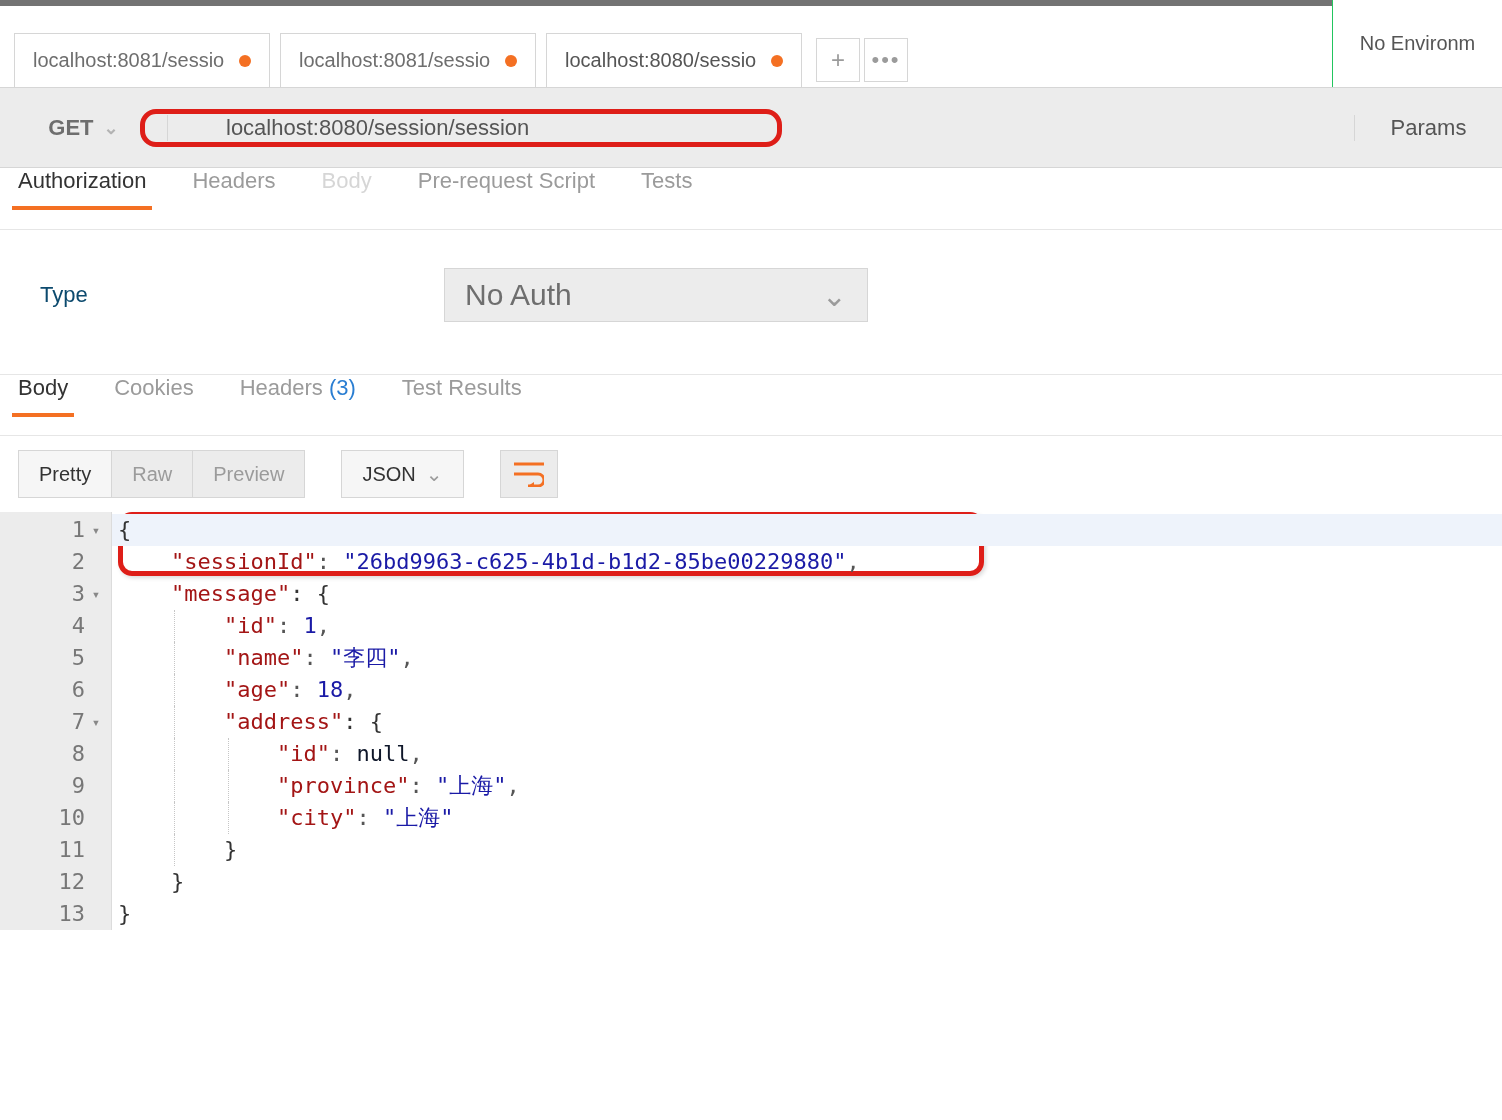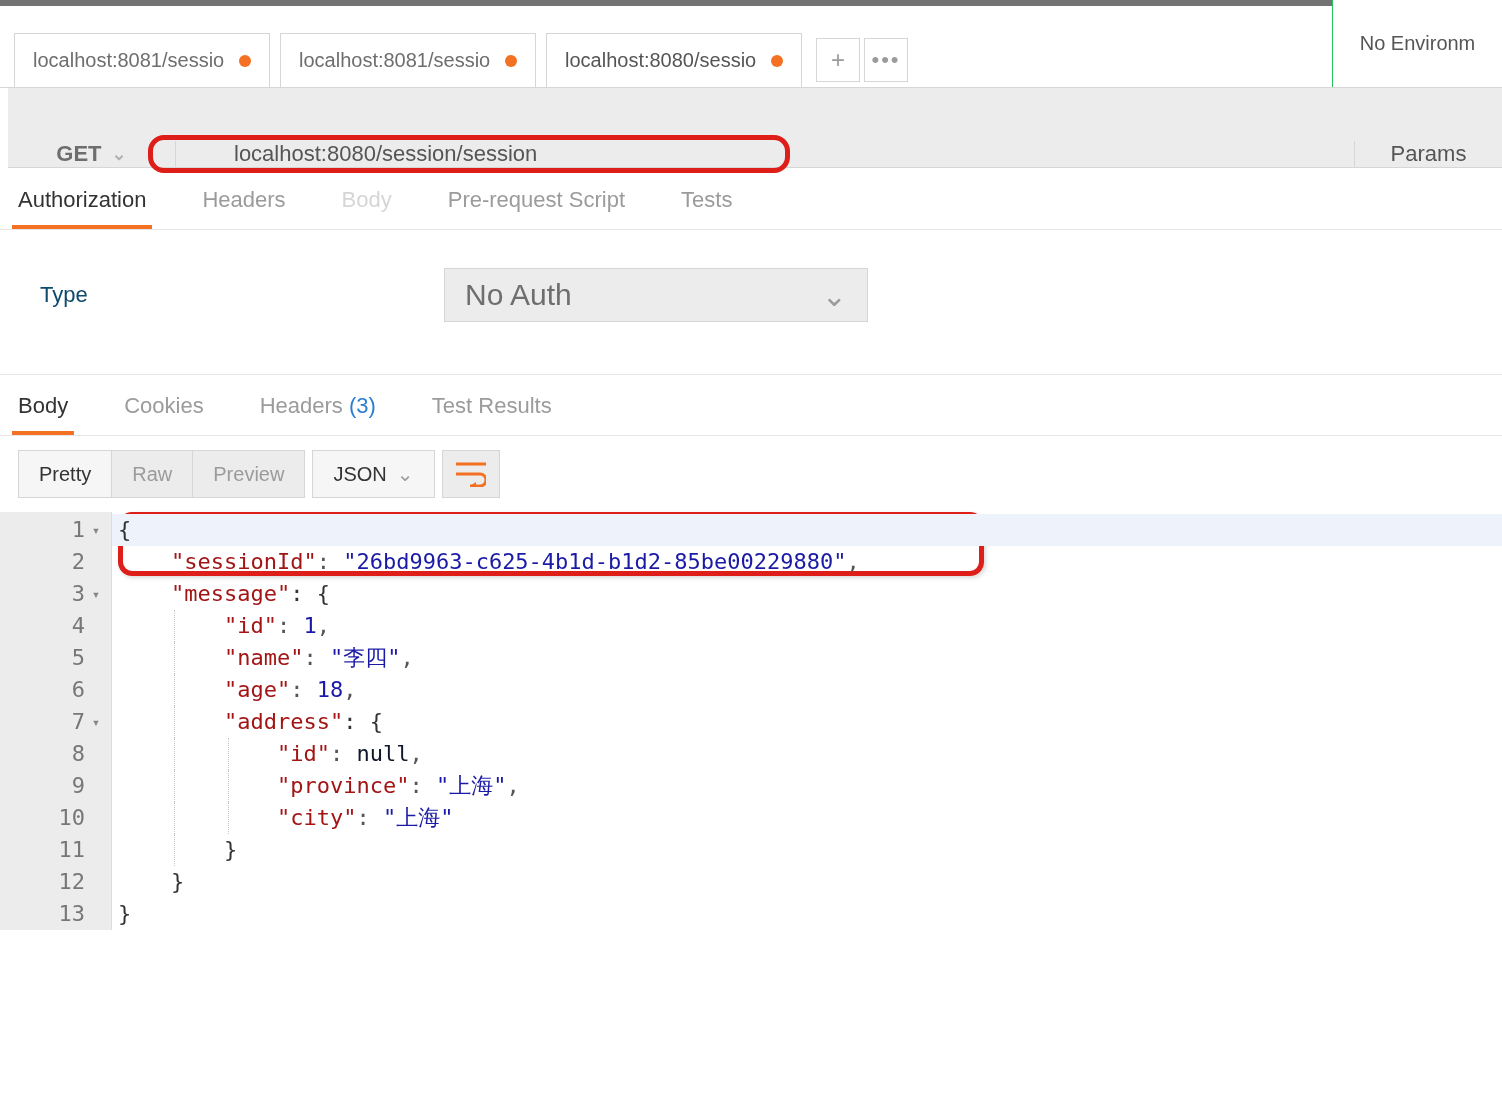--- a/index.html
+++ b/index.html
@@ -66,25 +66,24 @@
     border-left: 1px solid #22c55e;
     display: flex; align-items: center; justify-content: center;
     font-size: 20px; color: #555;
     cursor: pointer;
     margin-left: auto;
   }
 
   
   .request-bar {
     display: flex;
-    align-items: flex-end;
+    align-items: center;
     height: 80px;
     border-bottom: 1px solid #d6d6d6;
     background: #ececec;
-    margin-left: 8px;
   }
   .method-select {
     display: flex; align-items: center; justify-content: center;
     width: 168px;
     border-right: 1px solid #d6d6d6;
     font-size: 22px; font-weight: 600; color: #6e6e6e;
     cursor: pointer;
     gap: 10px;
   }
   .method-select .chev { color: #b3b3b3; font-size: 18px; }
@@ -107,25 +106,25 @@
   .params-btn {
     width: 148px;
     display: flex; align-items: center; justify-content: center;
     border-left: 1px solid #d6d6d6;
     font-size: 22px; color: #555;
     cursor: pointer;
   }
 
   
   .sub-tabs {
-    display: flex; align-items: flex-end;
+    display: flex; align-items: flex-start;
     border-bottom: 1px solid #e6e6e6;
     height: 62px;
     padding: 0 12px;
-    gap: 44px;
+    gap: 34px;
   }
   .sub-tabs.response { border-top: 1px solid #e6e6e6; }
   .subtab {
     padding: 0 6px 12px 6px;
     font-size: 22px;
     color: #9b9b9b;
     cursor: pointer;
     border-bottom: 4px solid transparent;
   }
   .subtab.active { color: #333; border-bottom-color: #f47023; }
@@ -142,21 +141,21 @@
     padding: 0 20px;
     font-size: 30px; color: #6e6e6e;
     cursor: pointer;
   }
   .auth-select .chev { color: #9b9b9b; }
 
   
   .format-bar {
     display: flex; align-items: center;
     padding: 14px 18px;
-    gap: 7px;
+    gap: 36px;
   }
   .seg-group {
     display: inline-flex;
     border: 1px solid #d6d6d6;
     background: #ececec;
     height: 48px;
   }
   .seg {
     display: inline-flex; align-items: center; justify-content: center;
     padding: 0 20px;

